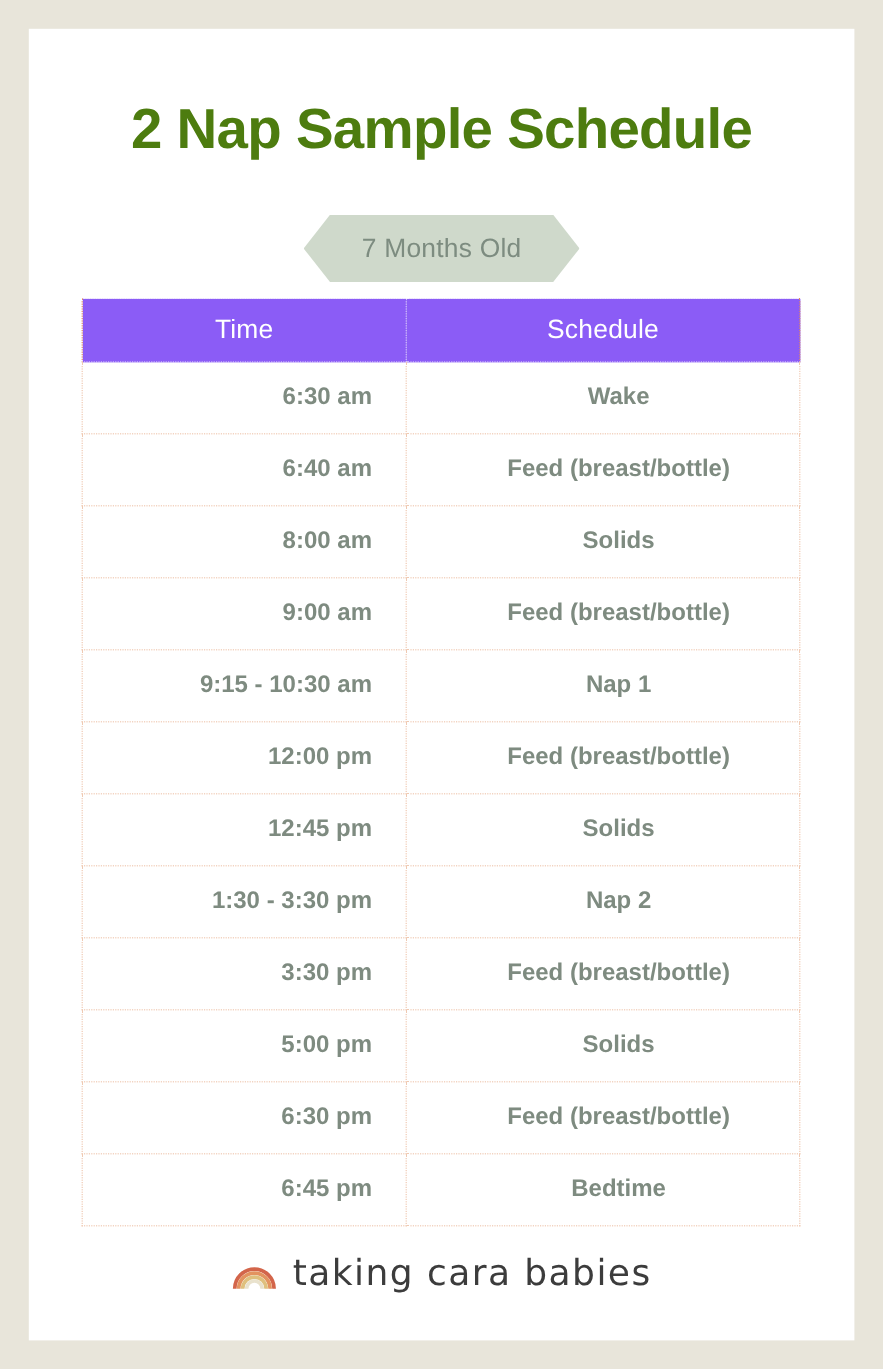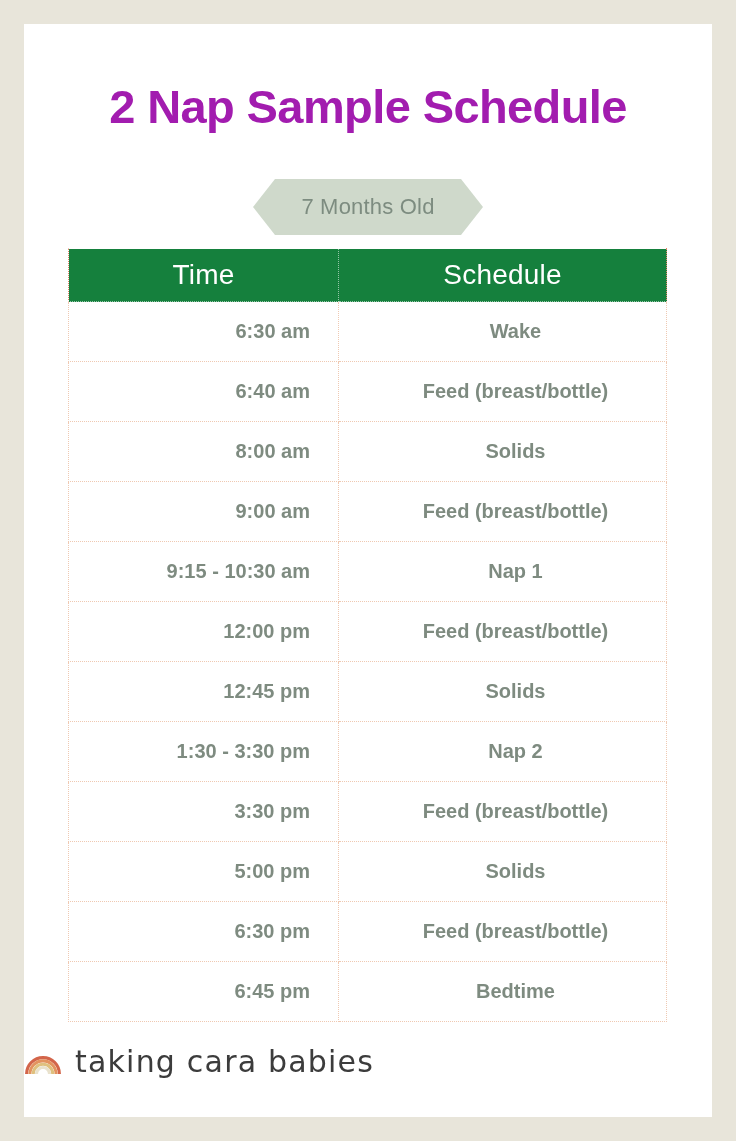--- a/index.html
+++ b/index.html
@@ -33,21 +33,21 @@
 
   
   .title {
     position: absolute;
     left: 0;
     top: 57px;
     width: 688px;
     text-align: center;
     font-size: 47px;
     font-weight: bold;
-    color: #a21caf;
+    color: #4d7c0f;
     letter-spacing: -0.6px;
     line-height: 1.1;
     white-space: nowrap;
   }
 
   
   .badge-wrap {
     position: absolute;
     left: 0;
     top: 155px;
@@ -82,23 +82,23 @@
     left: 44px;
     top: 224px;
     width: 598px;
     border-collapse: collapse;
     table-layout: fixed;
   }
   .table col.col-time { width: 270px; }
   .table col.col-activity { width: 328px; }
 
   .table th {
-    background: #15803d;
+    background: #8b5cf6;
     color: #FFFFFF;
-    font-size: 28px;
+    font-size: 22px;
     font-weight: normal;
     height: 52px;
     padding: 0;
     text-align: center;
     letter-spacing: 0.2px;
     border: 1px dotted rgba(255,255,255,0.55);
   }
   .table th.th-time { border-left-color: #DE8767; }
   .table th.th-activity { border-right-color: #DE8767; }
 
@@ -121,20 +121,21 @@
   }
 
   
   .footer {
     position: absolute;
     left: 0;
     top: 1020px;
     width: 688px;
     display: flex;
     align-items: center;
+    justify-content: center;
     gap: 13px;
   }
   .rainbow-icon {
     width: 38px;
     height: 26px;
     display: block;
     flex: none;
   }
   .logo-text {
     font-size: 30px;

